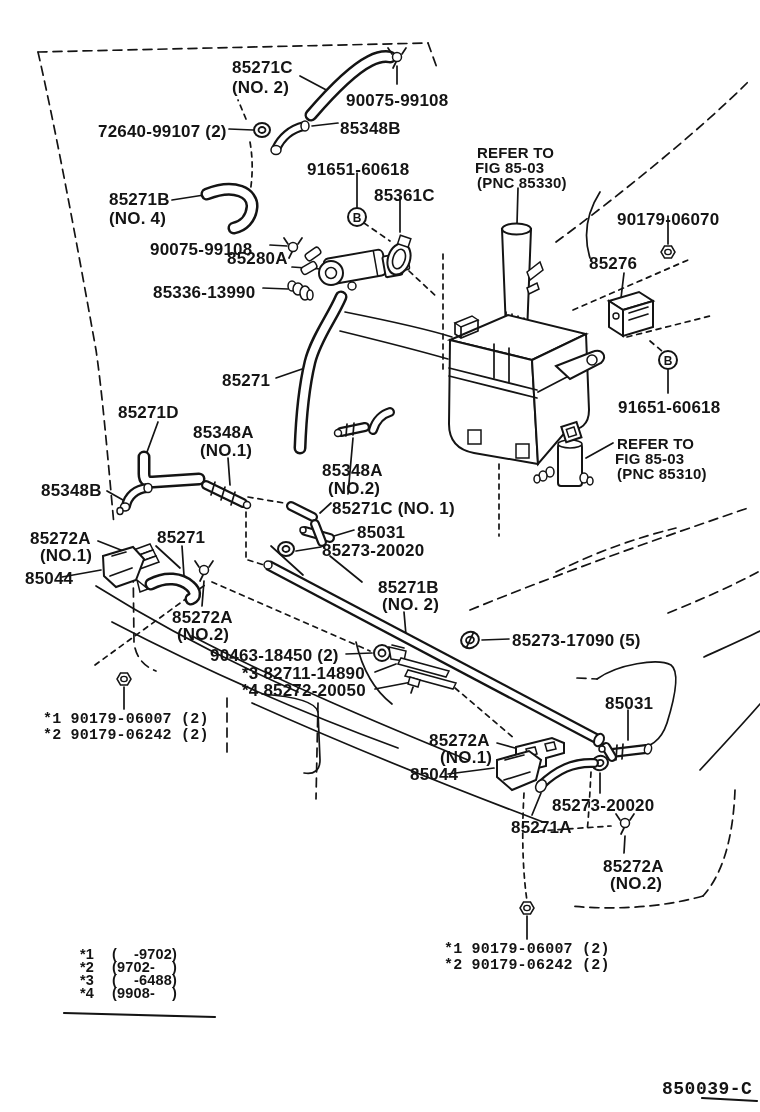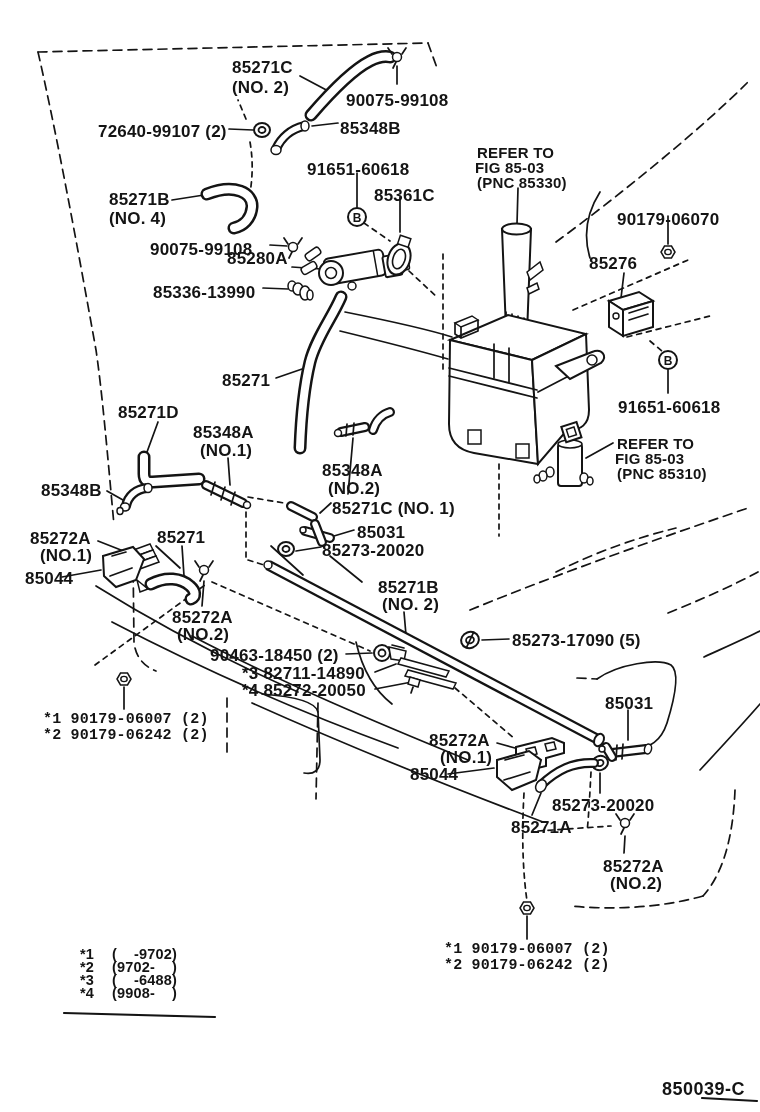--- a/index.html
+++ b/index.html
@@ -4,21 +4,21 @@
 <style>
   html,body{margin:0;padding:0;background:#fff;}
   #stage{position:relative;width:760px;height:1112px;background:#fff;overflow:hidden;
          font-family:"Liberation Sans",sans-serif;color:#141414;}
   #art{position:absolute;left:0;top:0;}
   .co{position:absolute;font-weight:700;font-size:17px;line-height:19px;white-space:pre;
       color:#141414;letter-spacing:0.2px;}
   .co2{font-size:15px;line-height:15px;}
   .fn{font-size:15px;line-height:16px;font-family:Liberation Mono, monospace;}
   .lg{font-size:14.5px;line-height:13px;}
-  .ft{font-size:18px;letter-spacing:0.5px;}
+  .ft{font-size:18px;letter-spacing:0.5px;font-family:Liberation Mono, monospace;}
   
   .ln{fill:none;stroke:#141414;stroke-width:1.7;stroke-linecap:round;}
   .ln2{fill:none;stroke:#141414;stroke-width:2.2;stroke-linecap:round;}
   .dash{stroke-dasharray:9 6;}
   .dashs{stroke-dasharray:5 5;}
   .to{fill:none;stroke:#141414;stroke-width:13;stroke-linecap:round;}
   .ti{fill:none;stroke:#fff;stroke-width:8;stroke-linecap:round;}
   .t2o{fill:none;stroke:#141414;stroke-width:10;stroke-linecap:round;}
   .t2i{fill:none;stroke:#fff;stroke-width:5.5;stroke-linecap:round;}
   .t3o{fill:none;stroke:#141414;stroke-width:11;}

